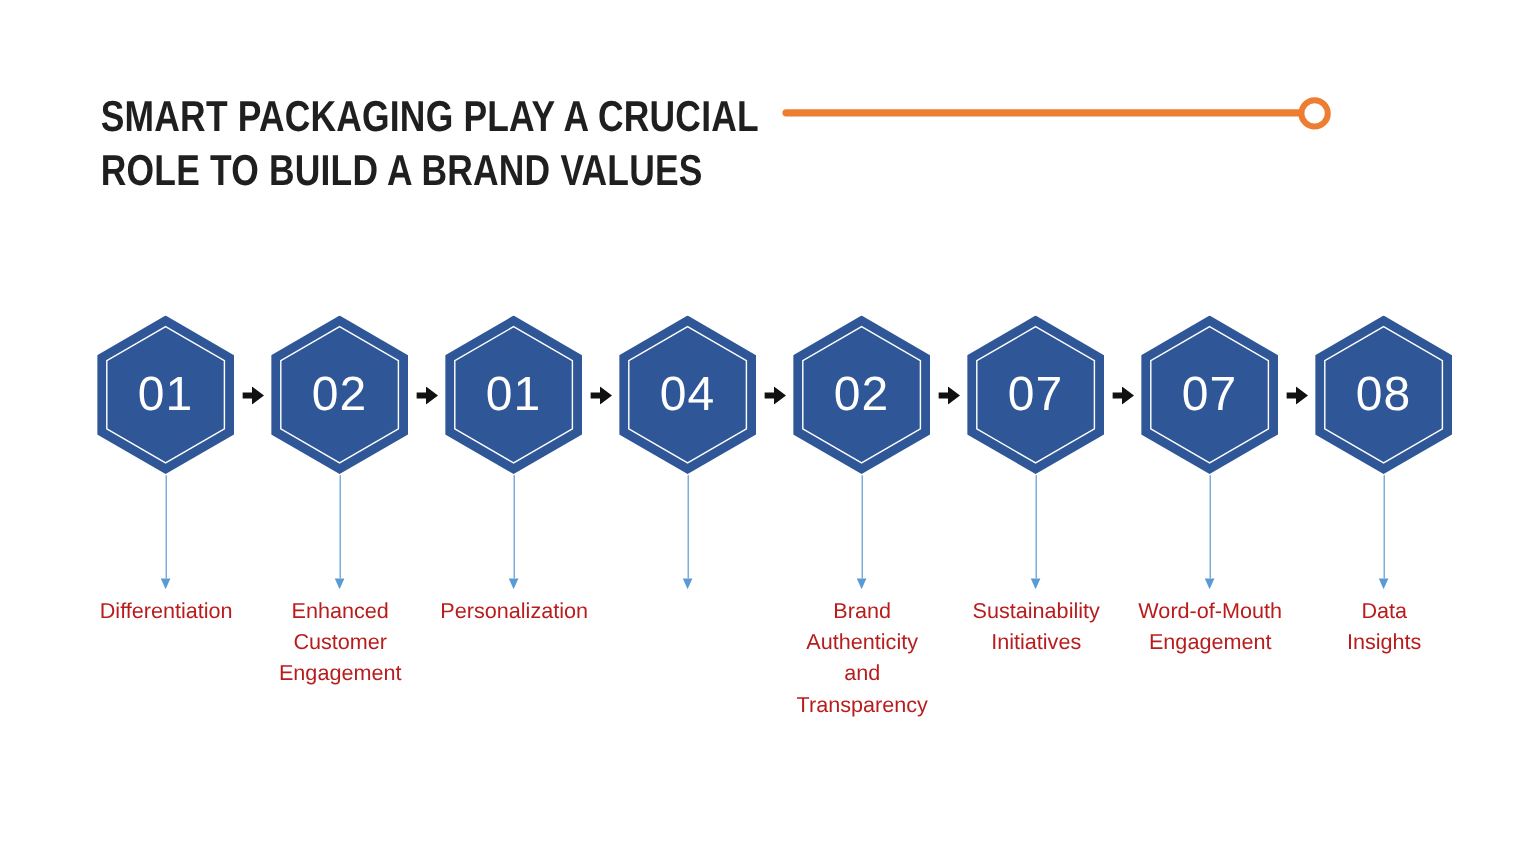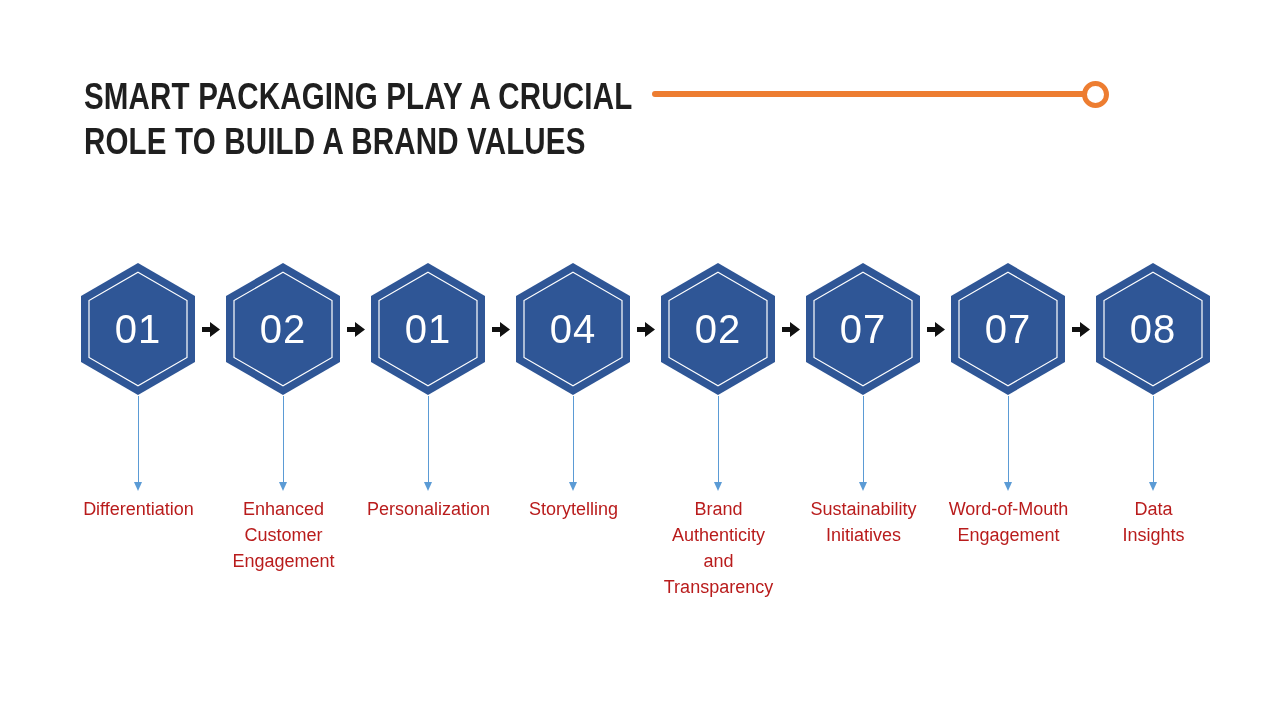--- a/index.html
+++ b/index.html
@@ -153,21 +153,20 @@
         </svg>
         <span class="hex-number">04</span>
       </div>
       <span class="next-arrow">
         <svg width="18" height="15" viewBox="0 0 18 15">
             <path d="M0 5 h8 v-5 l10 7.5 l-10 7.5 v-5 h-8 z" fill="#111111"></path>
           </svg>
       </span>
       <div class="connector-line"></div>
       <div class="connector-head"></div>
-      <div class="step-label">Storytelling</div>
     </div>
 
     <div class="step">
       <div class="hex-wrap">
         <svg width="114" height="132" viewBox="0 0 114 132">
           <polygon points="57,0 114,33 114,99 57,132 0,99 0,33" fill="#2F5696"></polygon>
           <polygon points="57,9.2 106,37.6 106,94.4 57,122.8 8,94.4 8,37.6" fill="none" stroke="#ffffff" stroke-width="1.2"></polygon>
         </svg>
         <span class="hex-number">02</span>
       </div>

